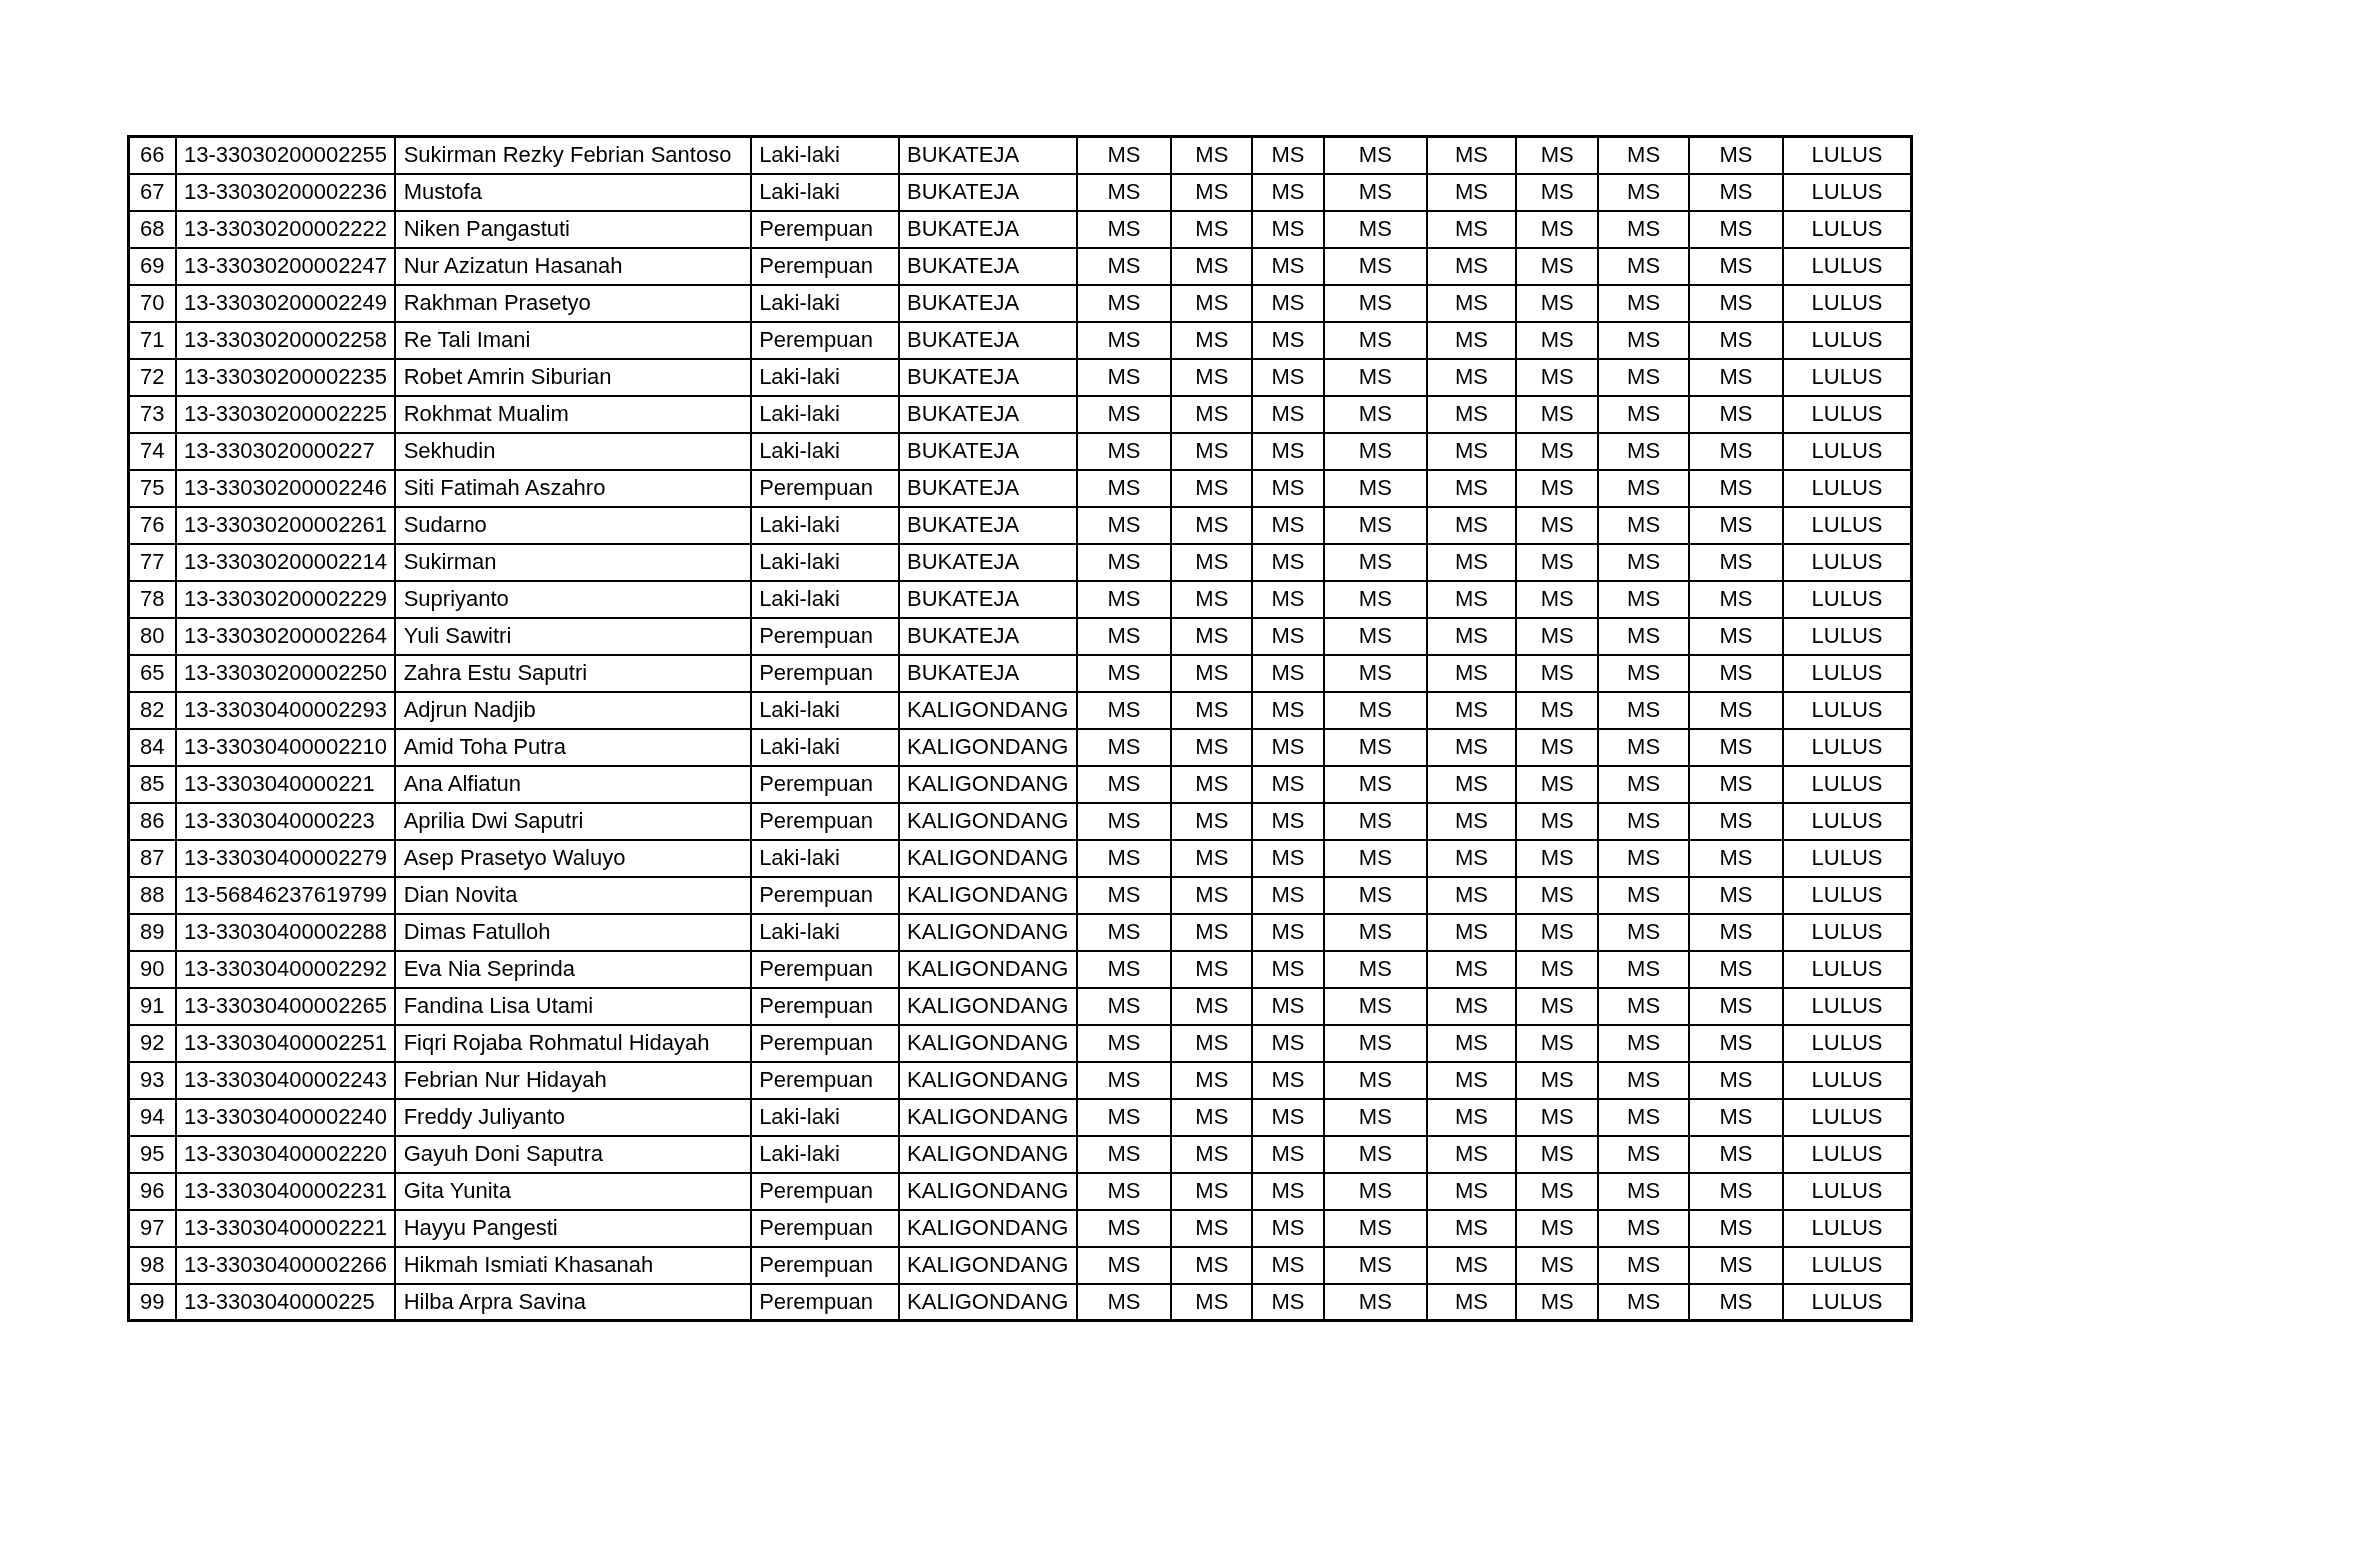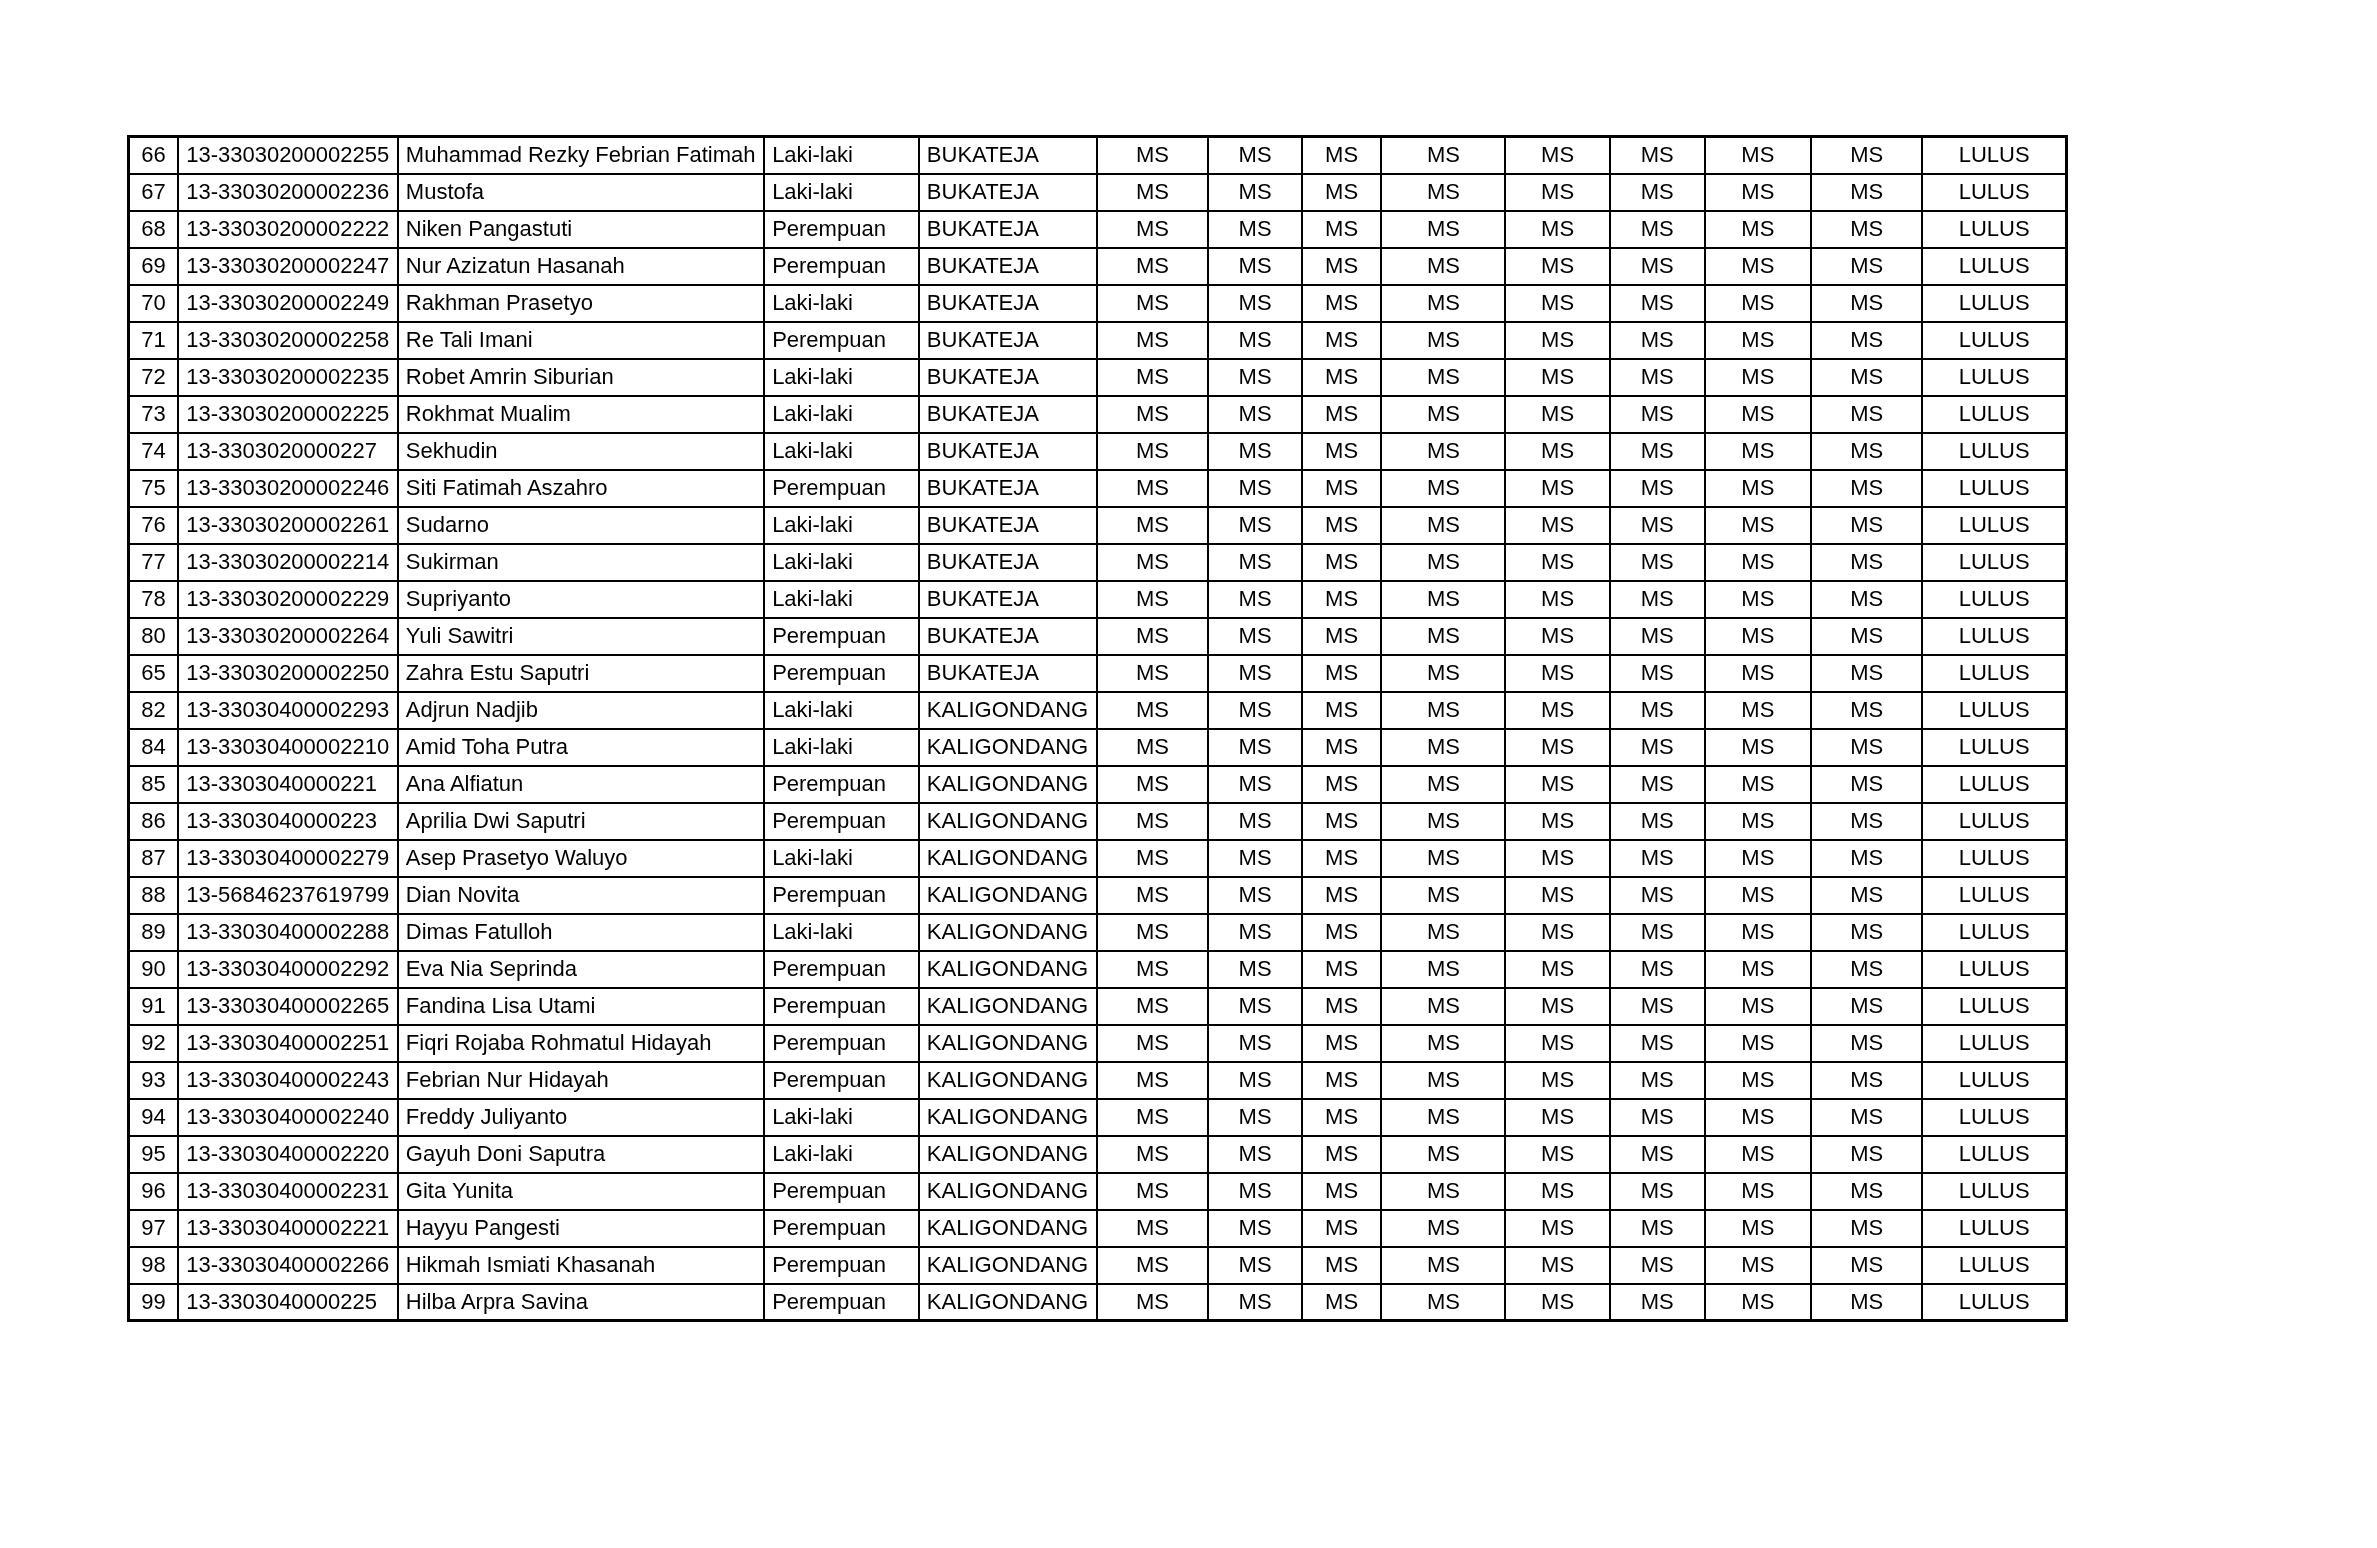--- a/index.html
+++ b/index.html
@@ -2,21 +2,21 @@
 <html style="font-size:14.6px"><head>
 <meta charset="utf-8">
 <style>
   html, body {
     margin: 0;
     padding: 0;
     background: #ffffff;
   }
   .page {
     position: relative;
-    width: 2068px;
+    width: 1913px;
     height: 1549px;
     background: #ffffff;
     font-family: "Liberation Sans", sans-serif;
     color: #000000;
     overflow: hidden;
   }
   table.results {
     position: absolute;
     left: 127px;
     top: 135px;
@@ -62,21 +62,21 @@
       <col style="width:123px">
       <col style="width:110px">
       <col style="width:126px">
       <col style="width:132px">
       <col style="width:163px">
     </colgroup>
     <tbody id="results-body">
         <tr>
           <td class="align-center">66</td>
           <td class="align-left">13-33030200002255</td>
-          <td class="align-left">Muhammad Rezky Febrian Fatimah</td>
+          <td class="align-left">Sukirman Rezky Febrian Santoso</td>
           <td class="align-left">Laki-laki</td>
           <td class="align-left">BUKATEJA</td>
           <td class="align-center">MS</td>
           <td class="align-center">MS</td>
           <td class="align-center">MS</td>
           <td class="align-center">MS</td>
           <td class="align-center">MS</td>
           <td class="align-center">MS</td>
           <td class="align-center">MS</td>
           <td class="align-center">MS</td>

